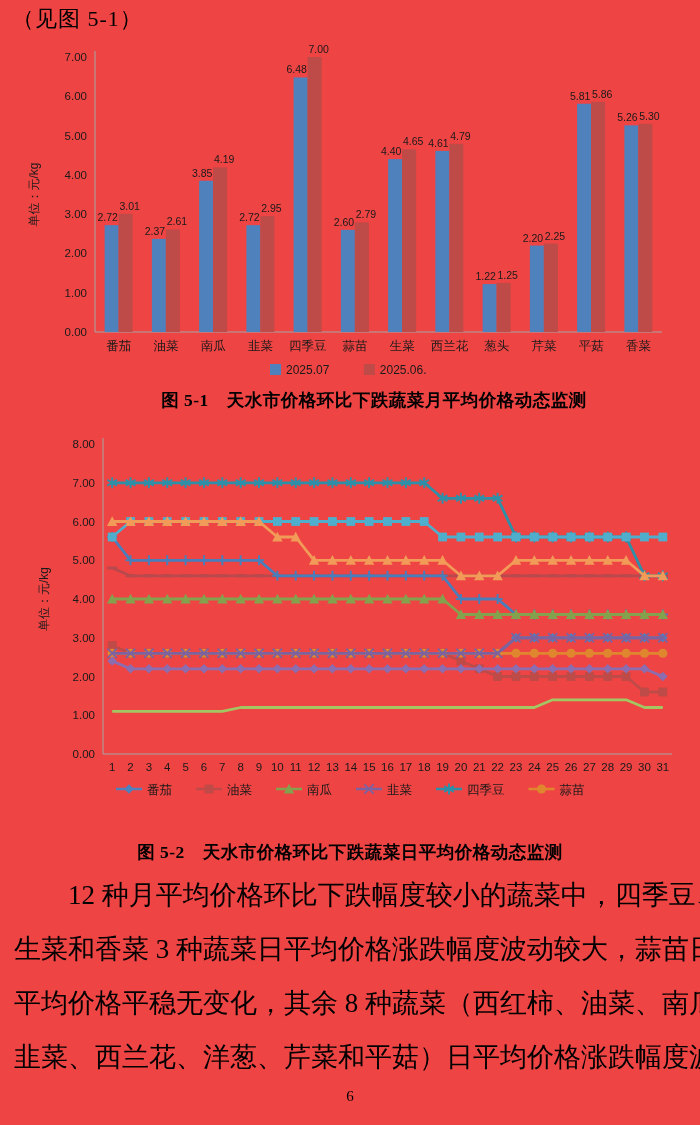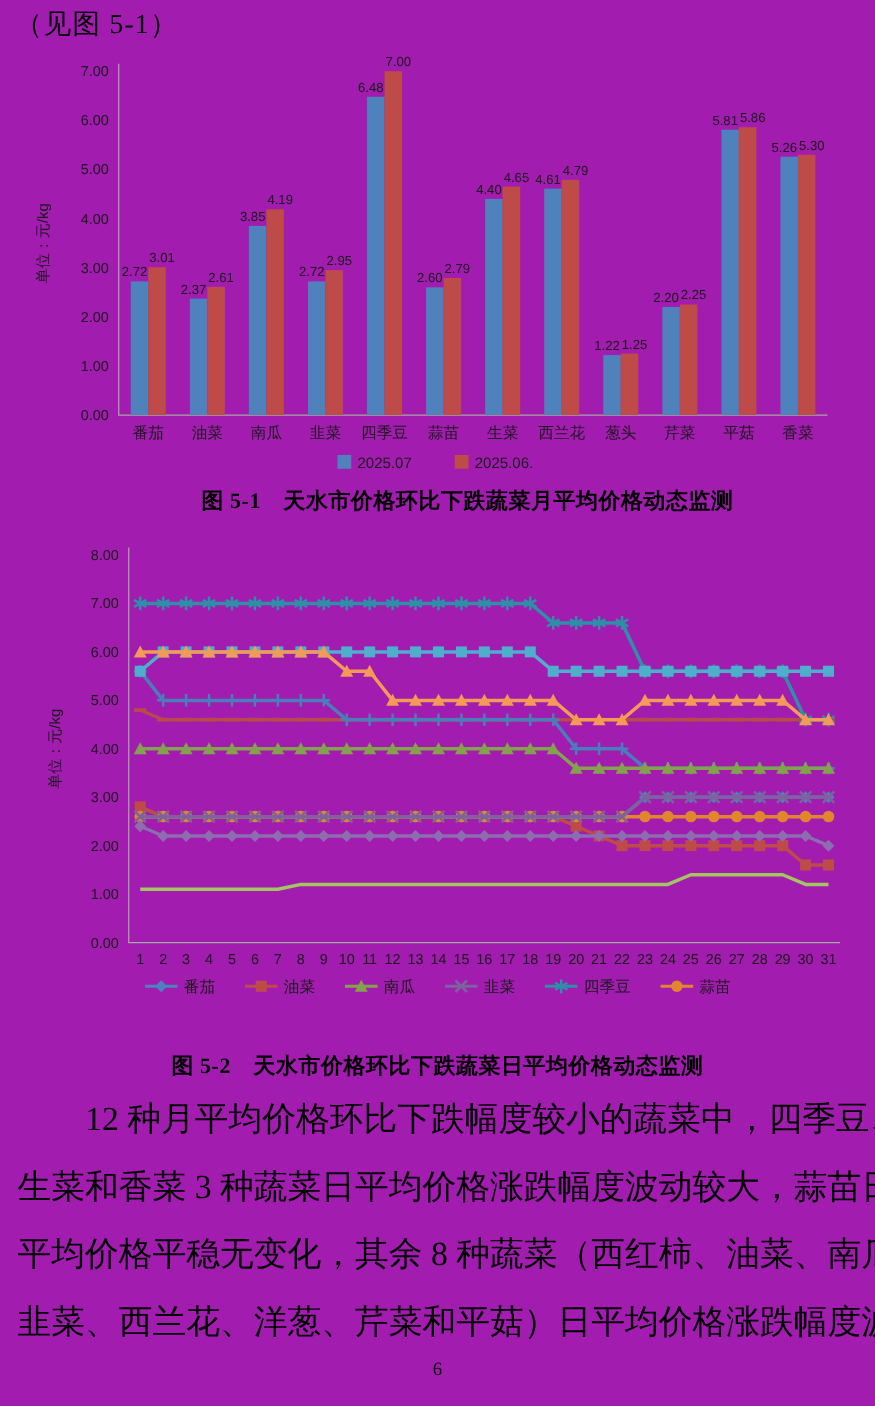--- a/index.html
+++ b/index.html
@@ -1,16 +1,16 @@
 <!DOCTYPE html>
 <html><head>
 <meta charset="utf-8">
 <style>
   html,body{margin:0;padding:0;background:#fff;}
-  .page{position:relative;width:700px;height:1125px;background:#a21caf;overflow:hidden;
+  .page{position:relative;width:700px;height:1125px;background:#ef4444;overflow:hidden;
         font-family:"Liberation Serif","DejaVu Serif",serif;color:#000;}
   .intro{position:absolute;top:4px;left:12px;font-size:22px;letter-spacing:1px;}
   .chart{position:absolute;left:0;display:block;}
   #bar-chart{top:42px;}
   #line-chart{top:426px;}
   .caption{position:absolute;left:0;width:100%;text-align:center;font-weight:bold;
            font-size:17.5px;letter-spacing:0.5px;}
   #cap1{top:388px;padding-left:24px;}
   #cap2{top:840px;}
   .body-text{position:absolute;top:868px;left:14px;right:16px;font-size:27px;}

